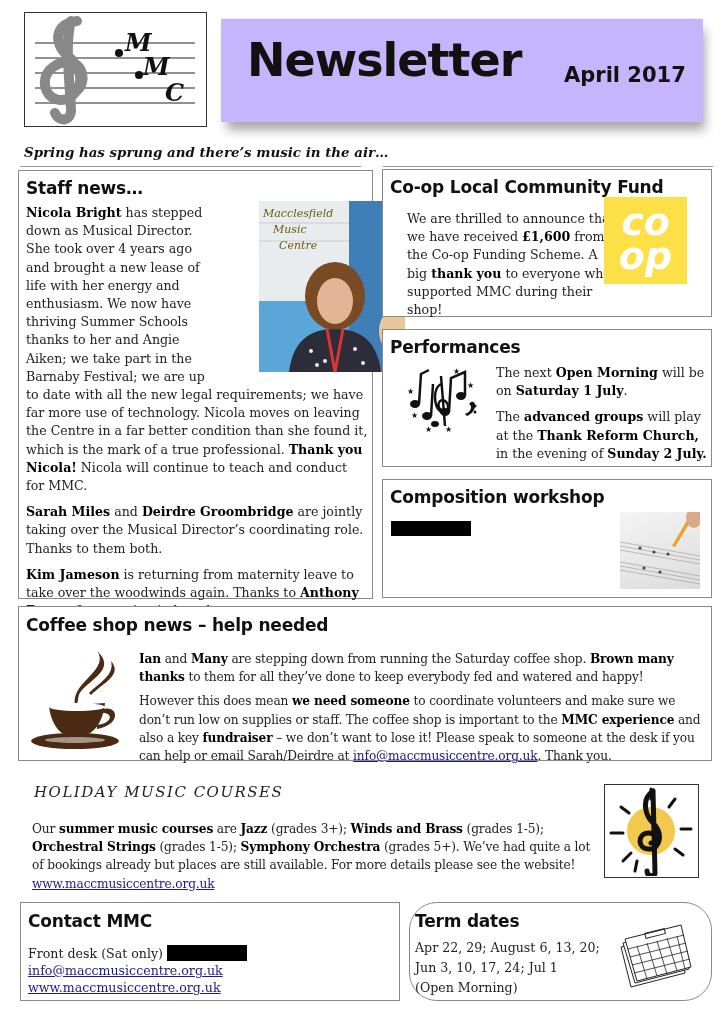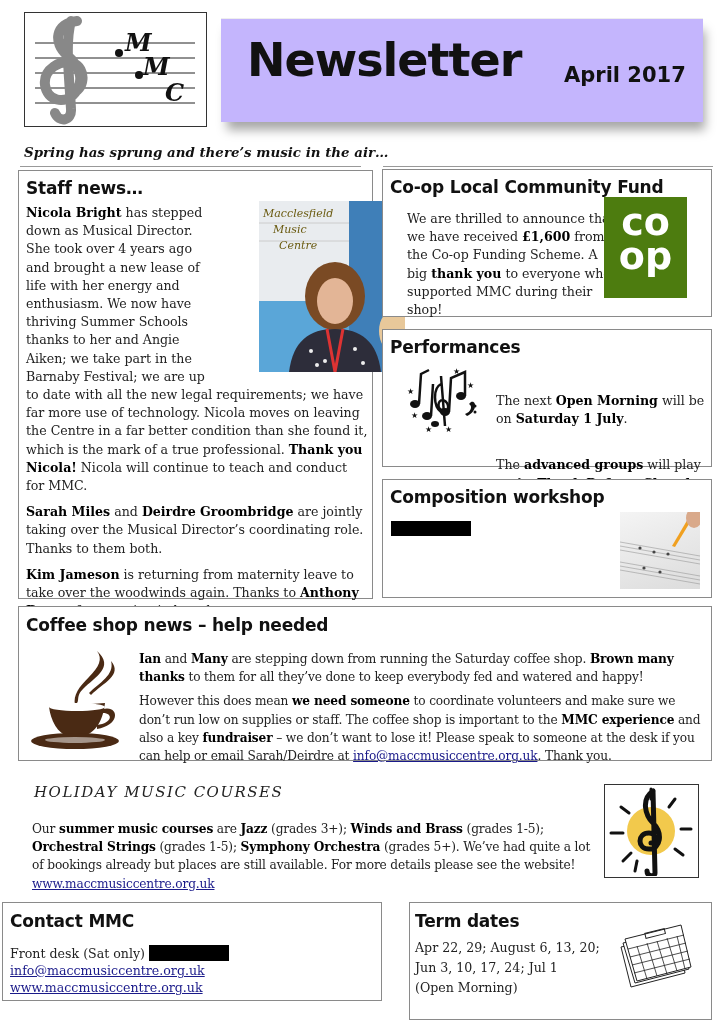--- a/index.html
+++ b/index.html
@@ -28,28 +28,28 @@
   #staff h2 { position: absolute; left: 7px; top: 7px; }
   #staff-photo { position: absolute; left: 204px; top: 30px; width: 146px; height: 171px; overflow: hidden; margin-left: 36px; }
   #staff-text { position: absolute; left: 7px; top: 33px; width: 343px; }
   #staff-text p { margin-bottom: 8px; }
   .float-spacer { float: right; width: 160px; height: 172px; }
 
   
   #coop { left: 382px; top: 169px; width: 330px; height: 148px; }
   #coop h2 { position: absolute; left: 7px; top: 7px; }
   #coop-text { position: absolute; left: 24px; top: 40px; width: 210px; }
-  #coop-logo { position: absolute; left: 221px; top: 27px; width: 83px; height: 101px; background: #4d7c0f; }
+  #coop-logo { position: absolute; left: 221px; top: 27px; width: 83px; height: 87px; background: #fde047; font-style: italic; }
 
   
   #perf { left: 382px; top: 329px; width: 330px; height: 138px; }
   #perf h2 { position: absolute; left: 7px; top: 7px; }
   #perf-icon { position: absolute; left: 22px; top: 36px; width: 76px; height: 68px; }
   #perf-text { position: absolute; left: 113px; top: 34px; width: 215px; }
-  #perf-text p { margin-bottom: 8px; margin-top: 28px; }
+  #perf-text p { margin-bottom: 8px; }
 
   
   #comp { left: 382px; top: 479px; width: 330px; height: 119px; }
   #comp h2 { position: absolute; left: 7px; top: 7px; text-align: center; }
   #comp-text { position: absolute; left: 8px; top: 40px; width: 215px; }
   #comp-img { position: absolute; left: 237px; top: 32px; width: 80px; height: 77px; background: linear-gradient(160deg,#f4f4f4,#dcdcdc); overflow: hidden; }
   .redact { display: inline-block; background: #000; vertical-align: -3px; }
 
   
   #coffee { left: 18px; top: 606px; width: 694px; height: 155px; }
@@ -57,26 +57,26 @@
   #coffee-icon { position: absolute; left: 6px; top: 40px; width: 100px; height: 105px; }
   #coffee-text { position: absolute; left: 120px; top: 43px; width: 570px; font-size: 12.2px; letter-spacing: -0.15px; }
   #coffee-text p { margin-bottom: 6px; }
 
   
   #holiday-title { position: absolute; left: 34px; top: 783px; font-family: "DejaVu Serif", "Liberation Serif", serif; font-style: italic; font-size: 15px; letter-spacing: 1.5px; color: #222; }
   #holiday-text { position: absolute; left: 32px; top: 820px; width: 560px; font-size: 12.2px; letter-spacing: -0.15px; }
   #holiday-icon { position: absolute; left: 604px; top: 784px; width: 95px; height: 94px; border: 1.5px solid #333; background: #fff; }
 
   
-  #contact { left: 2px; top: 902px; width: 380px; height: 99px; padding-left: 47px; }
+  #contact { left: 20px; top: 902px; width: 380px; height: 99px; padding-left: 47px; }
   #contact h2 { position: absolute; left: 7px; top: 8px; }
   #contact-text { position: absolute; left: 7px; top: 42px; line-height: 17px; }
 
   
-  #term { left: 409px; top: 902px; width: 303px; height: 118px; }
+  #term { left: 409px; top: 902px; width: 303px; height: 99px; border-radius: 28px; }
   #term h2 { position: absolute; left: 5px; top: 8px; }
   #term-text { position: absolute; left: 5px; top: 35px; width: 185px; line-height: 20px; }
   #term-icon { position: absolute; left: 205px; top: 18px; width: 80px; height: 70px; }
 </style>
 </head>
 <body>
 
 <div id="logo-box">
   <svg width="180" height="112" viewBox="0 0 180 112">
     <g stroke="#222" stroke-width="1">

